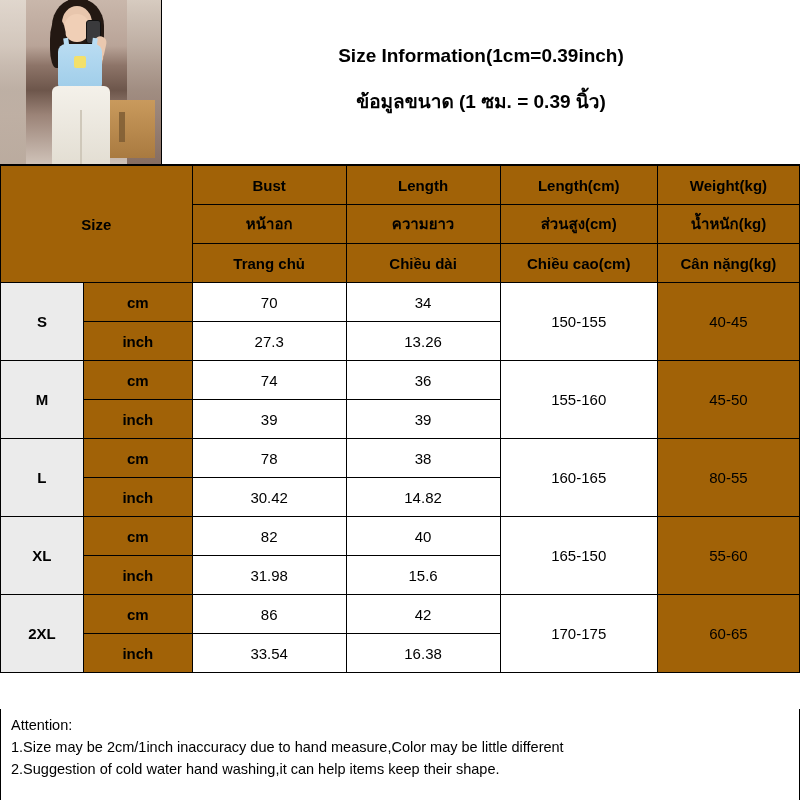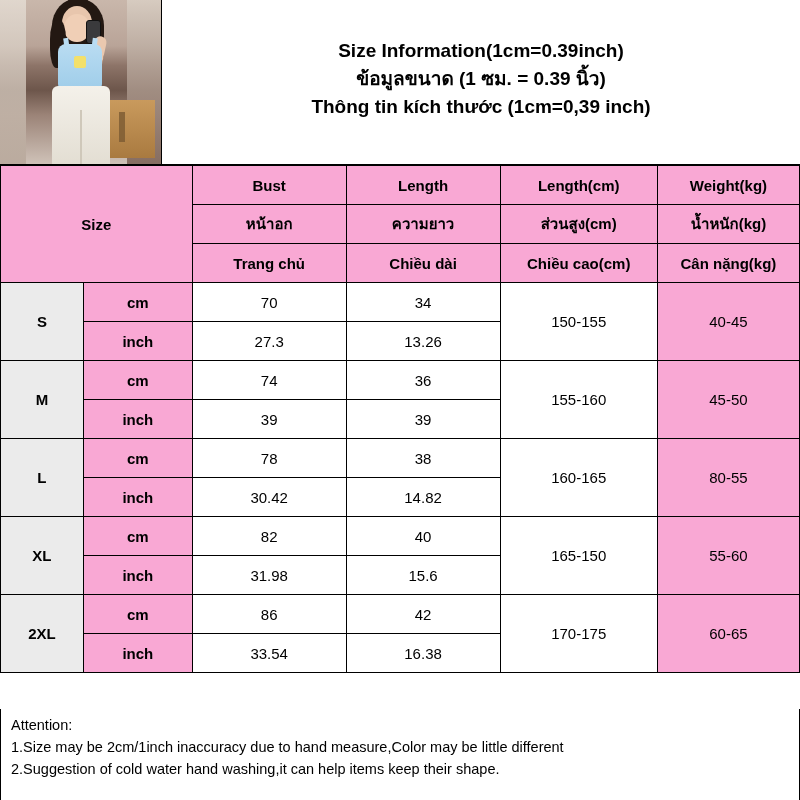--- a/index.html
+++ b/index.html
@@ -118,21 +118,21 @@
   .photo .pantsplit {
     position: absolute; left: 80px; top: 110px; width: 2px; height: 54px;
     background: #cfc8ba;
   }
   .title-block {
     flex: 1;
     display: flex;
     flex-direction: column;
     align-items: center;
     justify-content: center;
-    gap: 4px;
+    gap: 22px;
     padding: 4px 10px 10px;
     box-sizing: border-box;
   }
   .title-line {
     font-weight: bold;
     font-size: 19px;
     text-align: center;
     line-height: 1.25;
   }
   
@@ -160,21 +160,21 @@
   .hdr-cell {
     font-weight: bold;
     font-size: 15px;
   }
   .size-word {
     font-weight: bold;
     font-size: 23px;
     margin-left: 24px;
   }
   .shade {
-    background: #f9a8d4;
+    background: #a16207;
   }
   .size-label {
     font-weight: bold;
     font-size: 17px;
     background: #ebebeb;
   }
   .unit-cell {
     font-weight: bold;
     font-size: 15px;
   }
@@ -213,21 +213,20 @@
       <div class="strapL"></div>
       <div class="strapR"></div>
       <div class="top"></div>
       <div class="logo"></div>
       <div class="pants"></div>
       <div class="pantsplit"></div>
     </div>
     <div class="title-block">
       <div class="title-line">Size Information(1cm=0.39inch)</div>
       <div class="title-line">ข้อมูลขนาด (1 ซม. = 0.39 นิ้ว)</div>
-      <div class="title-line">Thông tin kích thước (1cm=0,39 inch)</div>
     </div>
   </div>
 
   <table class="size-table">
     <colgroup>
       <col class="col-size">
         <col class="col-unit">
         <col class="col-bust">
       <col class="col-len">
         <col class="col-hgt">

